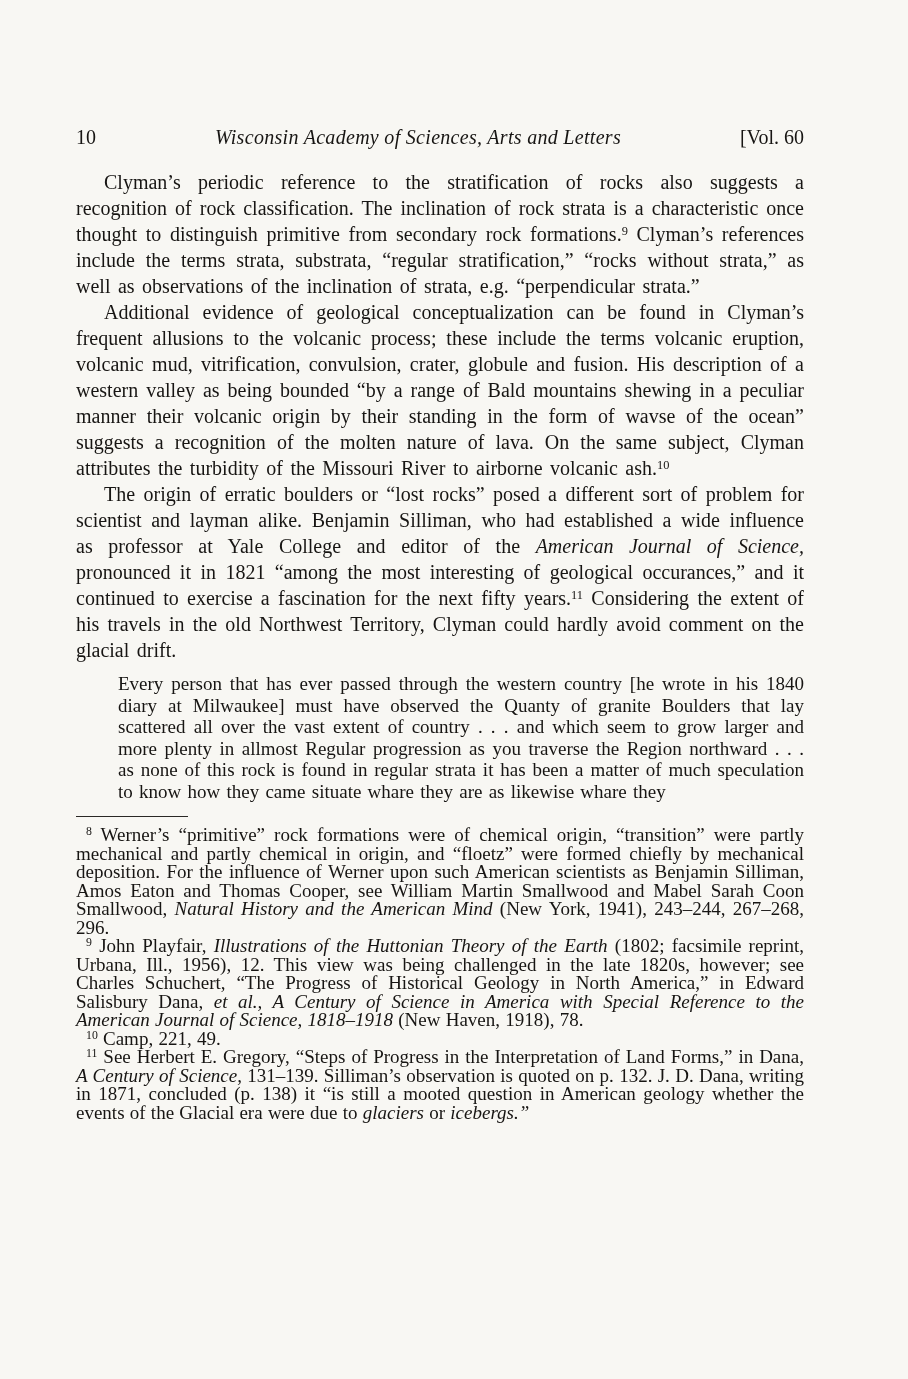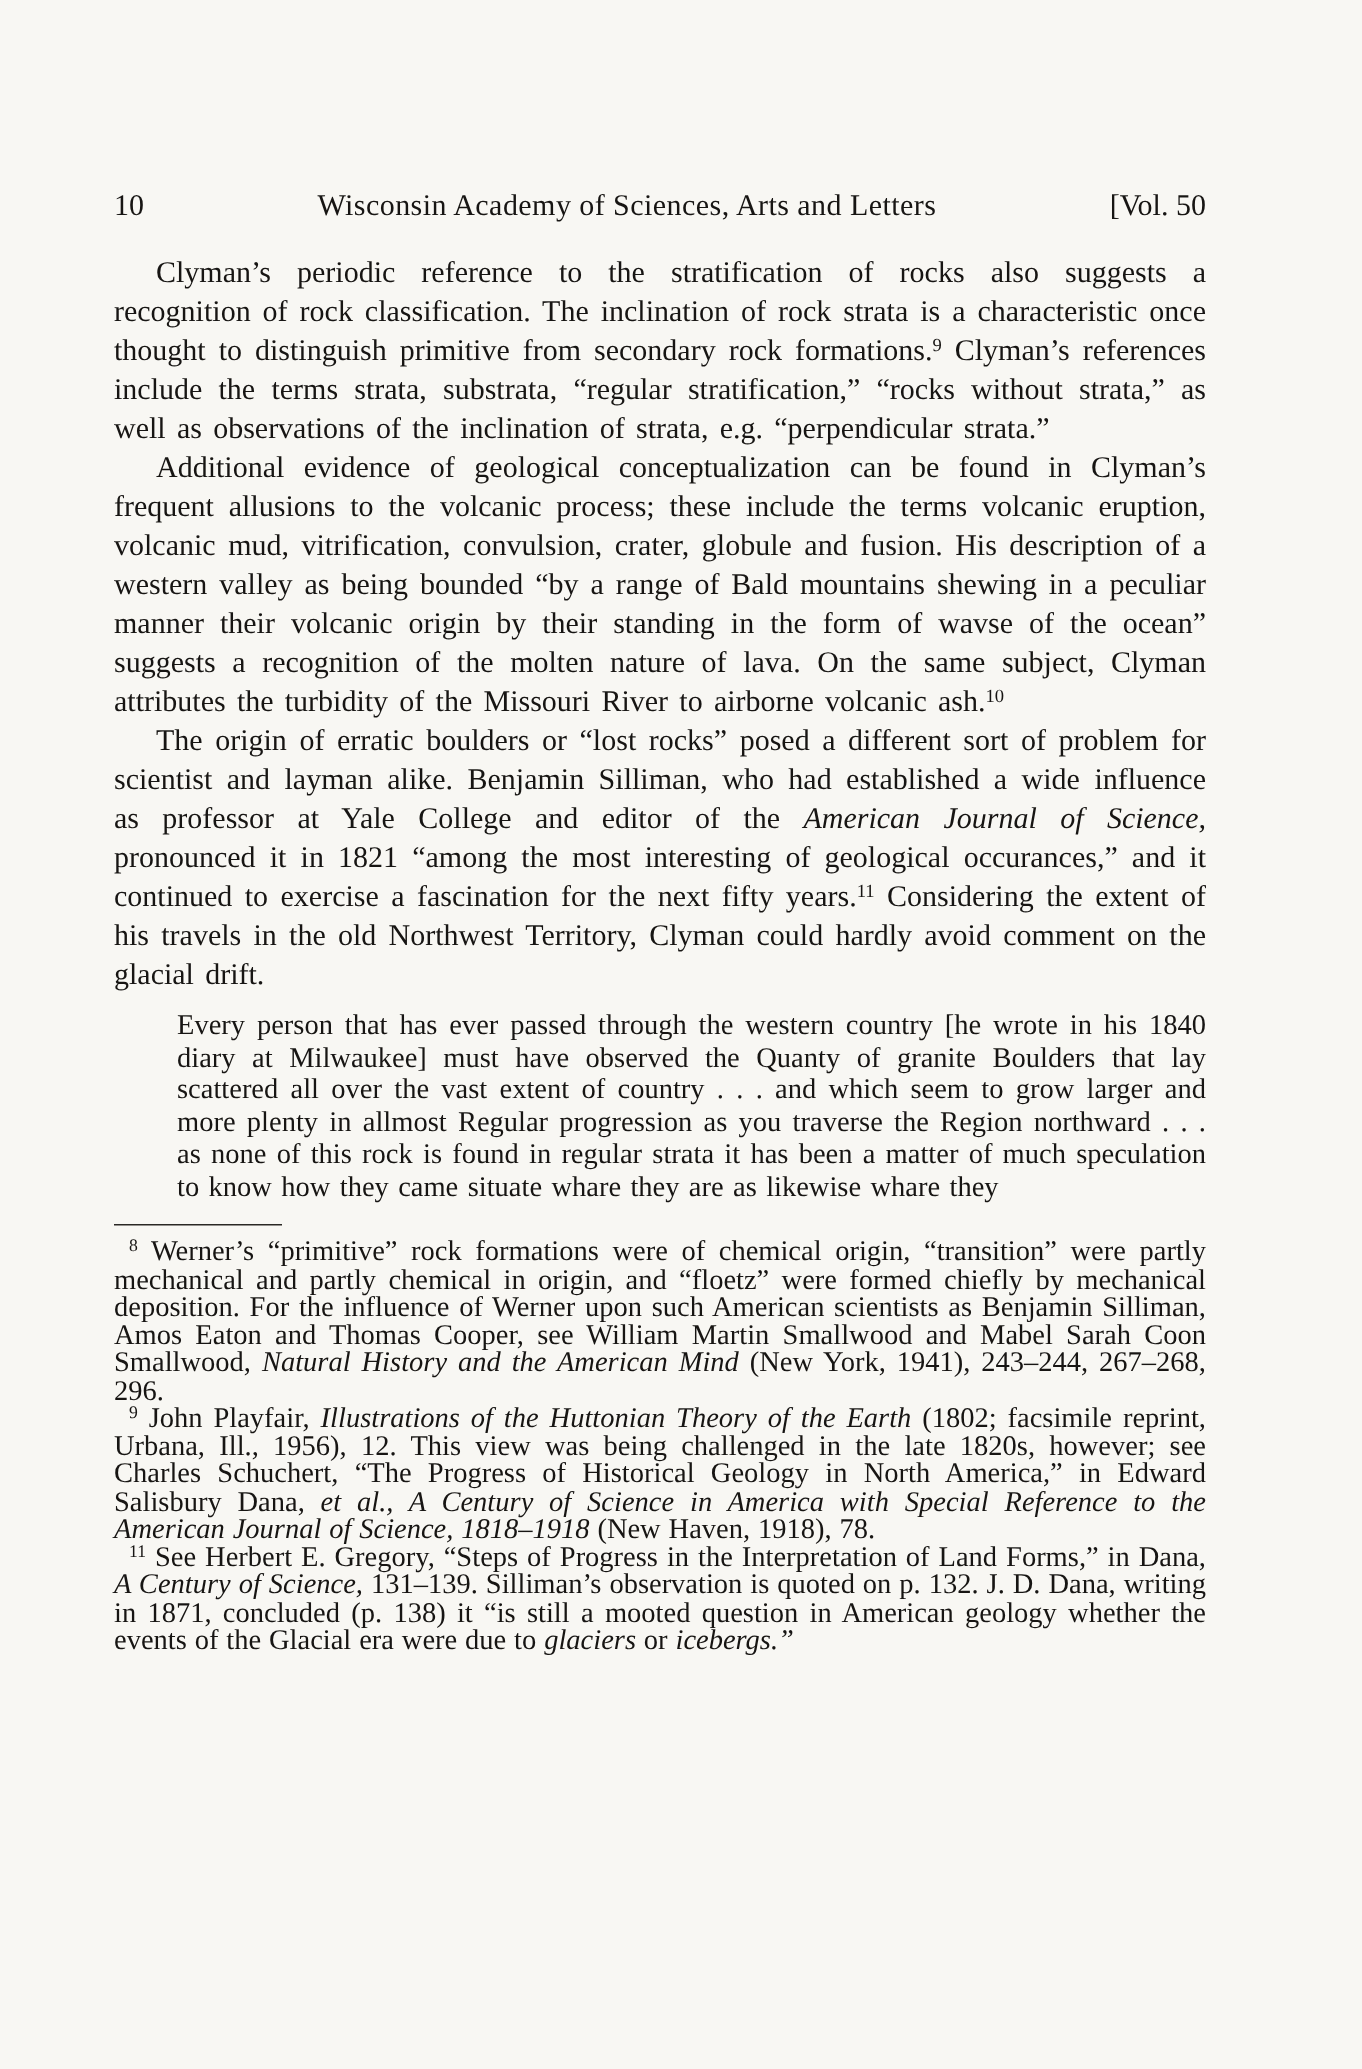--- a/index.html
+++ b/index.html
@@ -16,21 +16,21 @@
     overflow: hidden;
   }
   
   .running-head {
     display: flex;
     justify-content: space-between;
     align-items: baseline;
     font-size: 20px;
     margin-bottom: 20px;
   }
-  .journal-title { letter-spacing: 0.3px; }
+  .journal-title { font-style: italic; letter-spacing: 0.3px; }
   
   .body-p {
     margin: 0;
     font-size: 20px;
     line-height: 26px;
     text-align: justify;
     word-spacing: 2.5px;
     text-indent: 28px;
   }
   .body-p.first { text-indent: 0; }
@@ -67,21 +67,21 @@
   .fn i, .body-p i { }
 </style>
 </head>
 <body>
 
 <div class="page">
 
   <header class="running-head">
       <span>10</span>
       <span class="journal-title">Wisconsin Academy of Sciences, Arts and Letters</span>
-      <span>[Vol. 50</span>
+      <span>[Vol. 60</span>
     </header>
 
   <main>
 
 
     <p class="body-p"><span>Clyman’s periodic reference to the stratification of rocks also suggests a recognition of rock classification. The inclination of rock strata is a characteristic once thought to distinguish primitive from secondary rock formations.</span><sup class="fnref">9</sup><span> Clyman’s references include the terms strata, substrata, “regular stratification,” “rocks without strata,” as well as observations of the inclination of strata, e.g. “perpendicular strata.”</span></p>
 
     <p class="body-p"><span>Additional evidence of geological conceptualization can be found in Clyman’s frequent allusions to the volcanic process; these include the terms volcanic eruption, volcanic mud, vitrification, convulsion, crater, globule and fusion. His description of a western valley as being bounded “by a range of Bald mountains shewing in a peculiar manner their volcanic origin by their standing in the form of wavse of the ocean” suggests a recognition of the molten nature of lava. On the same subject, Clyman attributes the turbidity of the Missouri River to airborne volcanic ash.</span><sup class="fnref">10</sup></p>
 
     <p class="body-p"><span>The origin of erratic boulders or “lost rocks” posed a different sort of problem for scientist and layman alike. Benjamin Silliman, who had established a wide influence as professor at Yale College and editor of the </span><i>American Journal of Science,</i><span> pronounced it in 1821 “among the most interesting of geological occurances,” and it continued to exercise a fascination for the next fifty years.</span><sup class="fnref">11</sup><span> Considering the extent of his travels in the old Northwest Territory, Clyman could hardly avoid comment on the glacial drift.</span></p>
@@ -90,18 +90,19 @@
 
   </main>
 
   <footer>
     <hr class="fn-rule">
 
     <p class="fn"><sup class="fnmark">8</sup><span> Werner’s “primitive” rock formations were of chemical origin, “transition” were partly mechanical and partly chemical in origin, and “floetz” were formed chiefly by mechanical deposition. For the influence of Werner upon such American scientists as Benjamin Silliman, Amos Eaton and Thomas Cooper, see William Martin Smallwood and Mabel Sarah Coon Smallwood, </span><i>Natural History and the American Mind</i><span> (New York, 1941), 243–244, 267–268, 296.</span></p>
 
     <p class="fn"><sup class="fnmark">9</sup><span> John Playfair, </span><i>Illustrations of the Huttonian Theory of the Earth</i><span> (1802; facsimile reprint, Urbana, Ill., 1956), 12. This view was being challenged in the late 1820s, however; see Charles Schuchert, “The Progress of Historical Geology in North America,” in Edward Salisbury Dana, </span><i>et al., A Century of Science in America with Special Reference to the American Journal of Science, 1818–1918</i><span> (New Haven, 1918), 78.</span></p>
 
+    <p class="fn"><sup class="fnmark">10</sup><span> Camp, 221, 49.</span></p>
 
     <p class="fn"><sup class="fnmark">11</sup><span> See Herbert E. Gregory, “Steps of Progress in the Interpretation of Land Forms,” in Dana, </span><i>A Century of Science,</i><span> 131–139. Silliman’s observation is quoted on p. 132. J. D. Dana, writing in 1871, concluded (p. 138) it “is still a mooted question in American geology whether the events of the Glacial era were due to </span><i>glaciers</i><span> or </span><i>icebergs.”</i></p>
 
   </footer>
 
 </div>
 
 </body></html>

